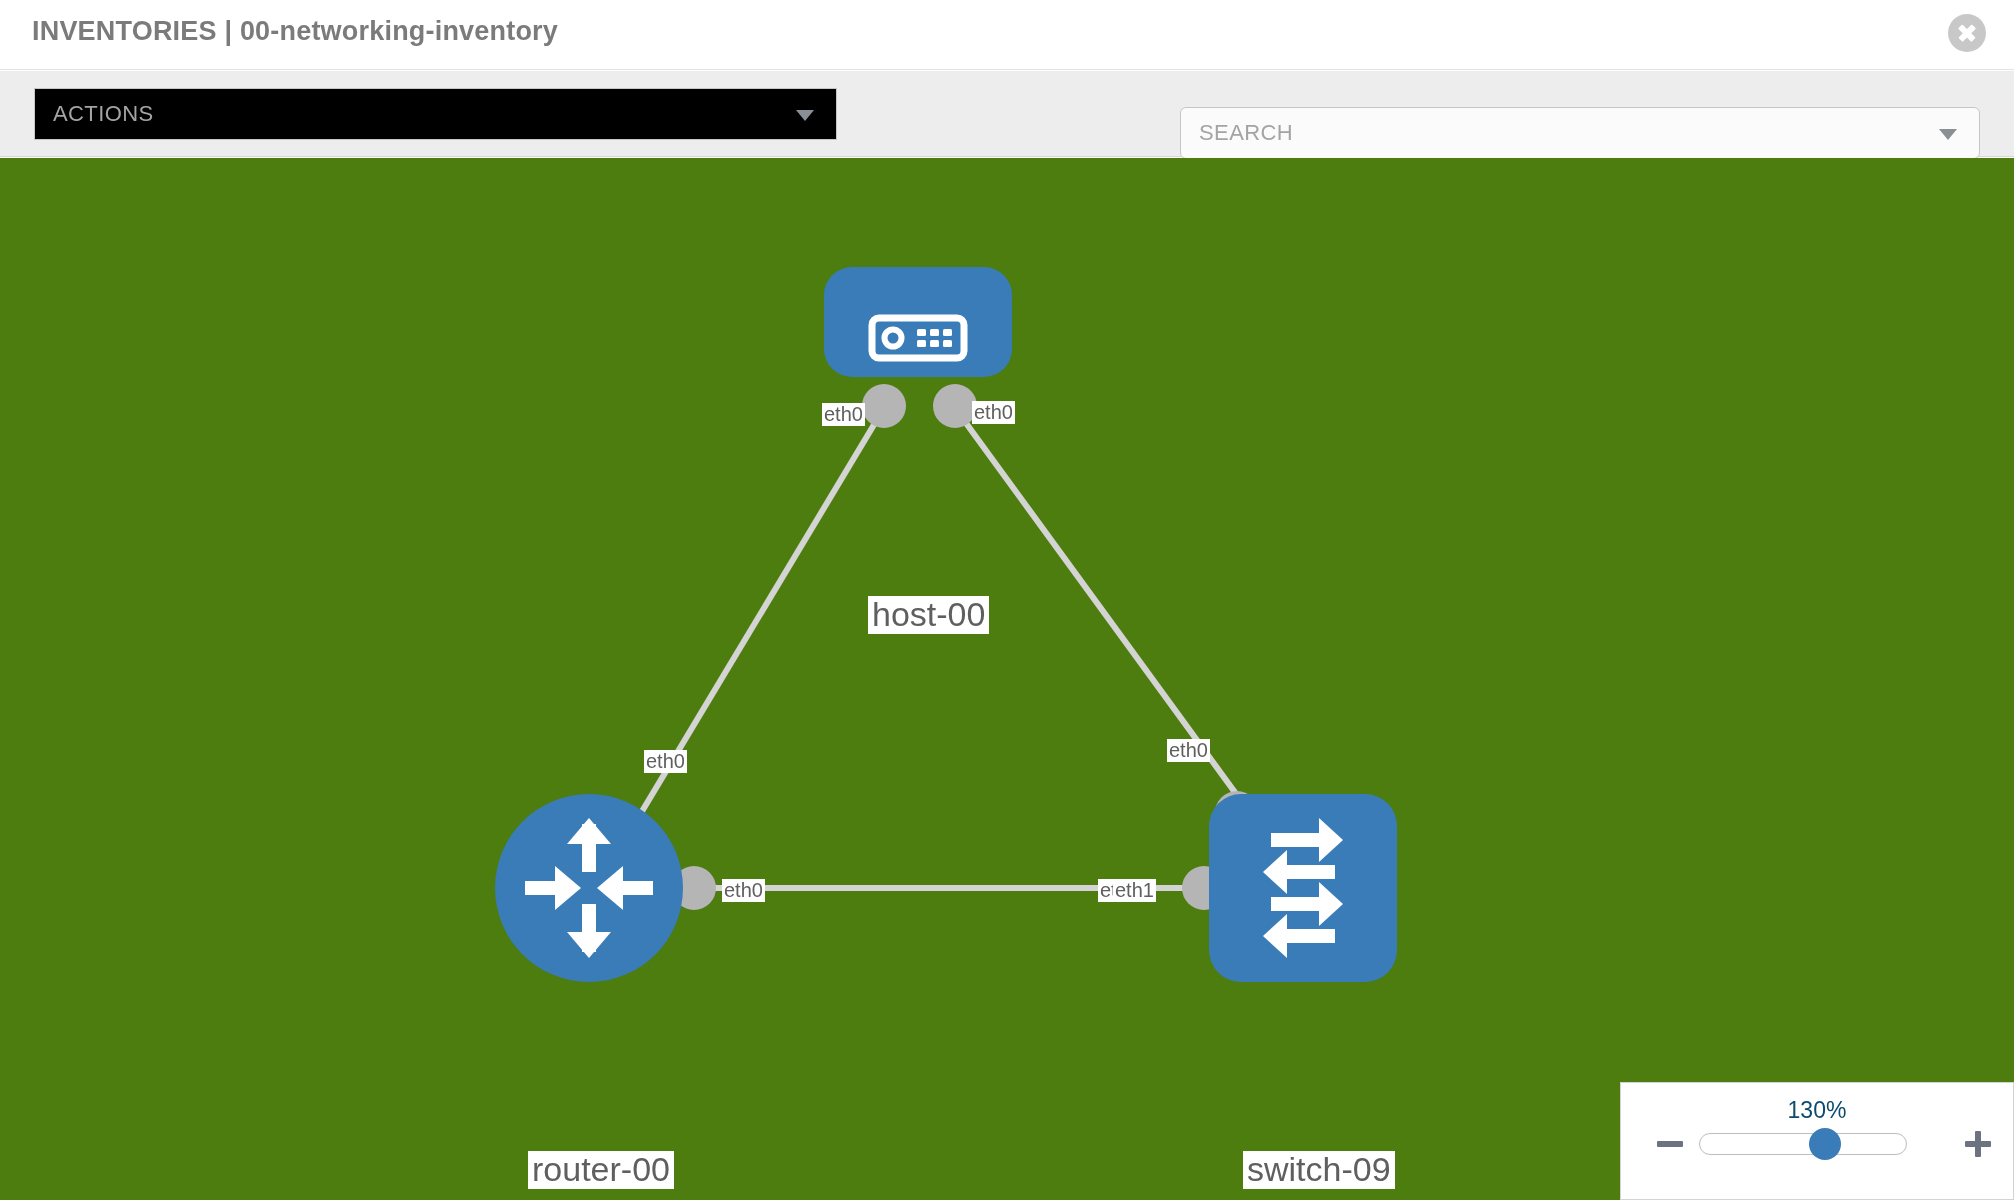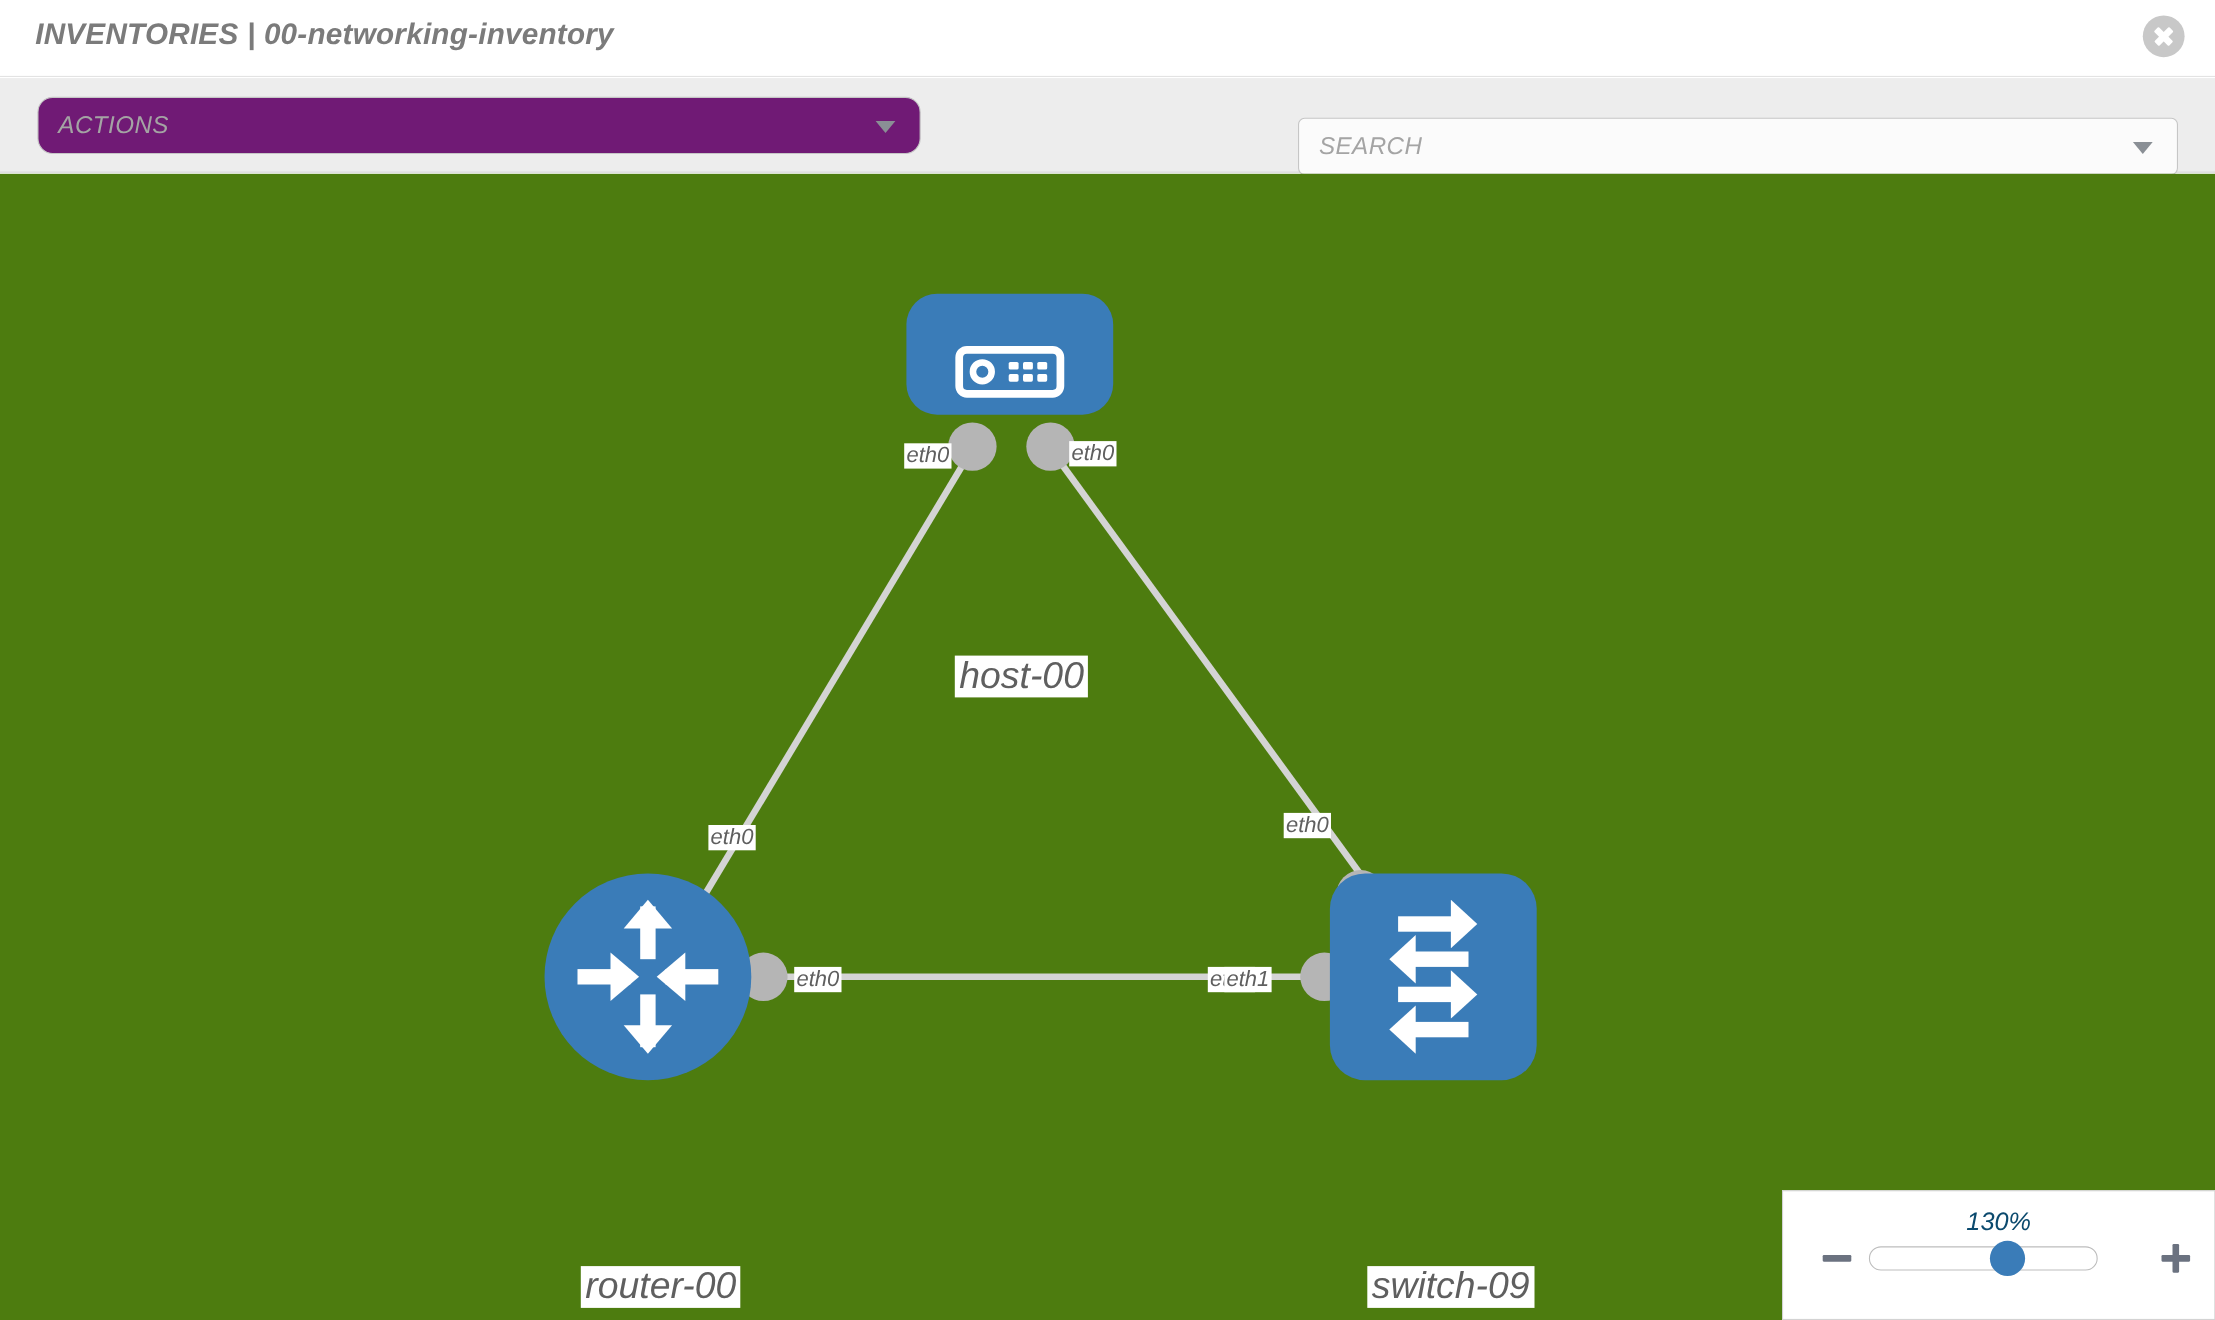--- a/index.html
+++ b/index.html
@@ -10,21 +10,20 @@
     background: #ffffff;
     font-family: "Liberation Sans", sans-serif;
     overflow: hidden;
   }
 
   #app {
     position: relative;
     width: 1717px;
     height: 1200px;
     background: #ffffff;
-    font-style: italic;
   }
 
   
   .header {
     position: absolute;
     top: 0; left: 0;
     width: 2014px;
     height: 70px;
     background: #ffffff;
     border-bottom: 1px solid #e3e3e3;
@@ -72,23 +71,23 @@
     height: 86px;
     background: #ededed;
     border-bottom: 1px solid #d8d8d8;
   }
   .actions-select {
     position: absolute;
     left: 34px;
     top: 17px;
     width: 803px;
     height: 52px;
-    background: #701a75;
+    background: #000000;
     border: 1px solid #c6c6c6;
-    border-radius: 14px;
+    border-radius: 0;
   }
   .actions-select .sel-label {
     position: absolute;
     left: 18px;
     top: 12px;
     font-size: 22px;
     color: #a4a4a4;
     letter-spacing: 0.4px;
   }
   .caret {

